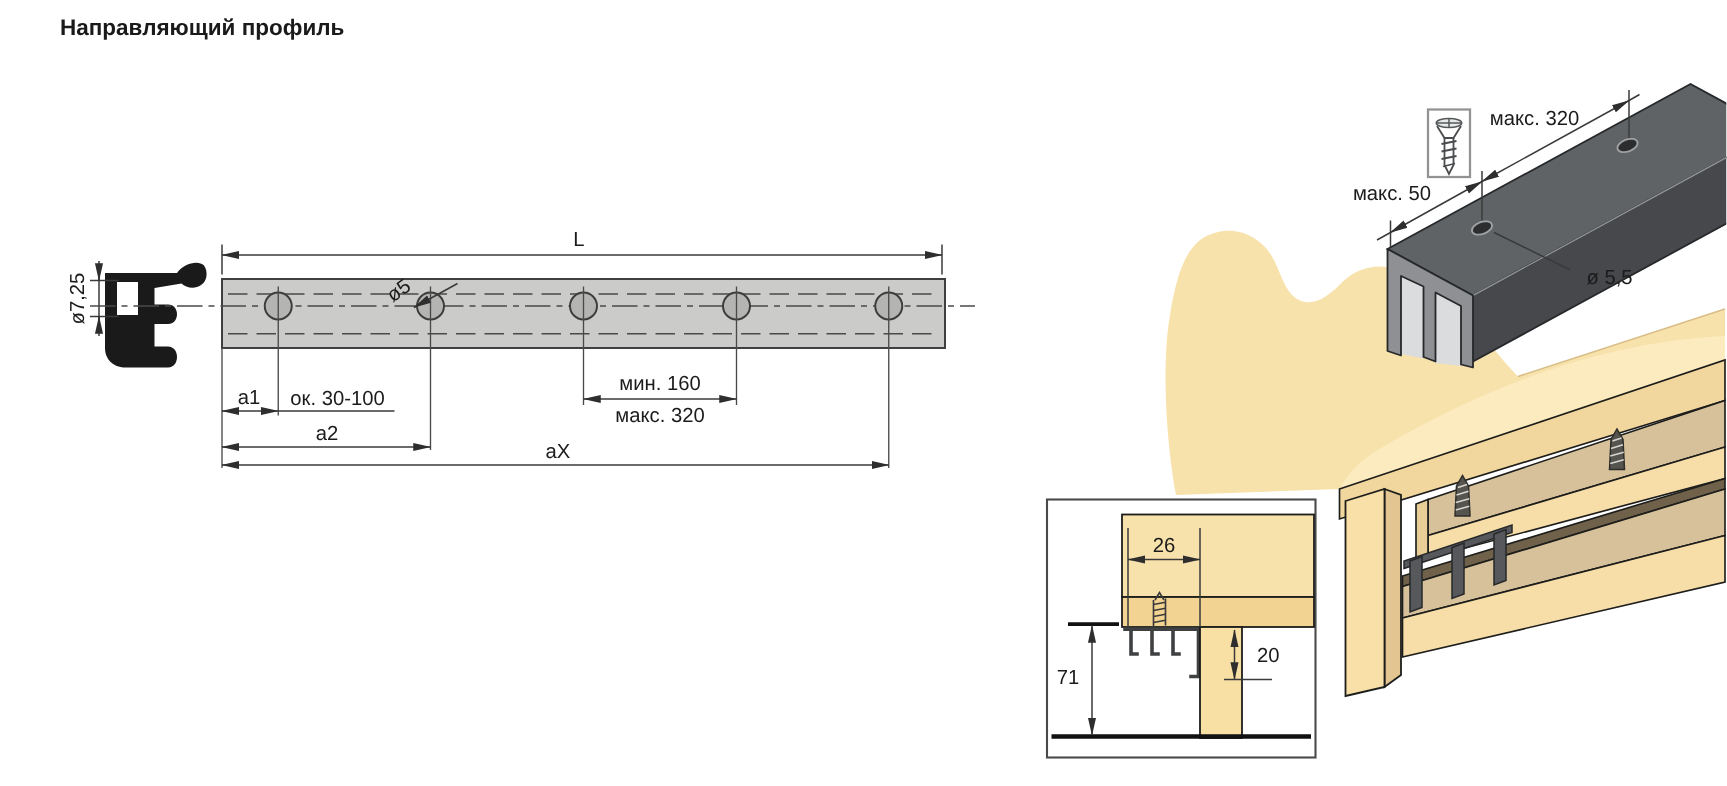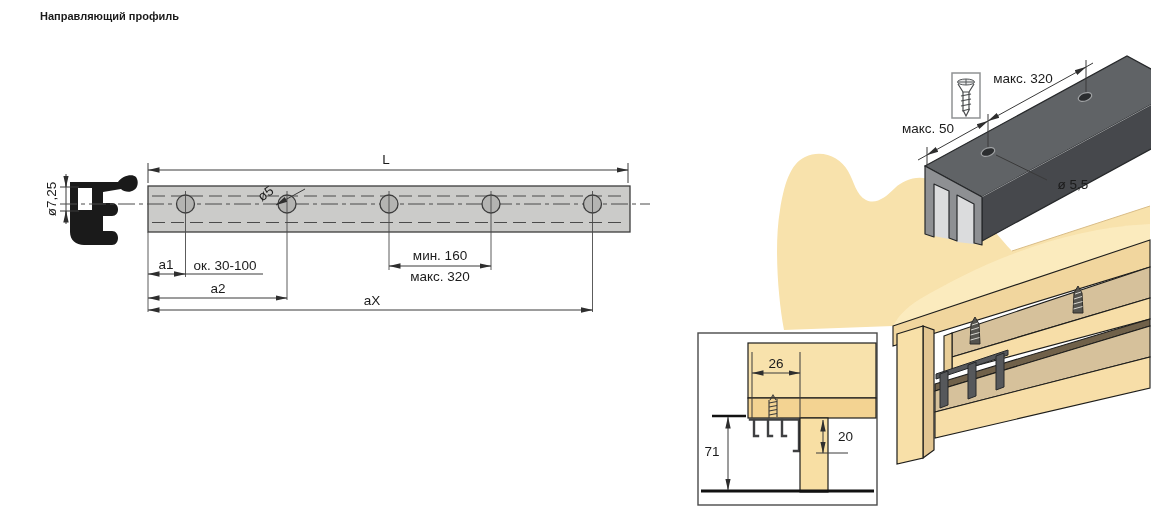--- a/index.html
+++ b/index.html
@@ -1,18 +1,18 @@
 <!DOCTYPE html>
 <html><head>
 <meta charset="utf-8">
 <style>
   html,body{margin:0;padding:0;background:#ffffff;}
   #stage{position:relative;width:1151px;height:524px;background:#fff;overflow:hidden;
          font-family:"Liberation Sans",sans-serif;}
-  #title{position:absolute;left:40px;top:10px;font-size:11px;font-weight:bold;color:#1a1a1a;}
+  #title{position:absolute;left:40px;top:10px;font-size:15px;font-weight:bold;color:#1a1a1a;}
   svg text{font-family:"Liberation Sans",sans-serif;font-size:13.5px;fill:#1b1b1b;}
   svg .dim{stroke:#3a3a3a;stroke-width:1;fill:none;}
 </style>
 </head>
 <body>
 
 <div id="stage">
   <div id="title">Направляющий профиль</div>
 
   <svg width="1151" height="524" viewBox="0 0 1151 524">

